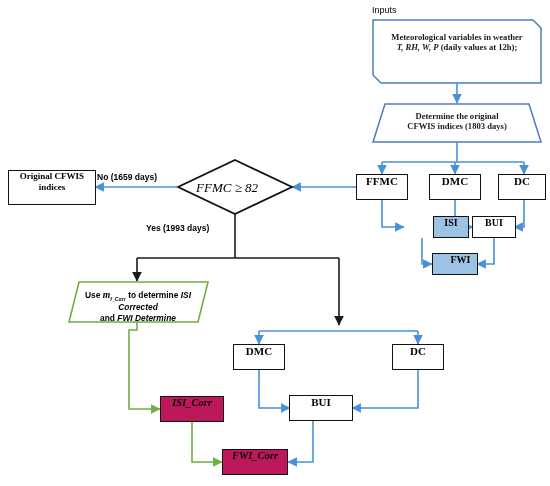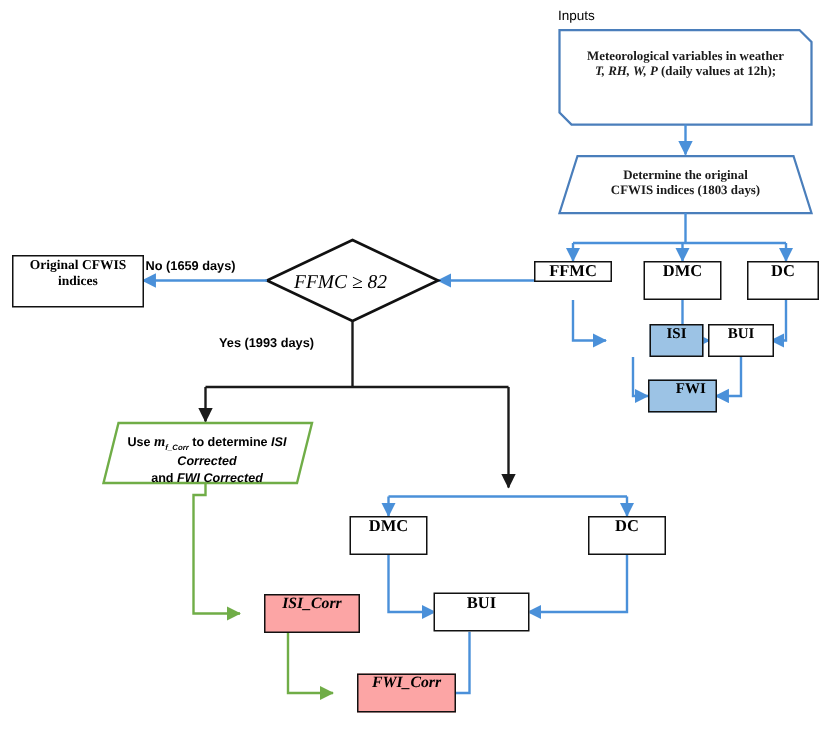--- a/index.html
+++ b/index.html
@@ -10,21 +10,21 @@
   #canvas{position:absolute;left:0;top:0;width:550px;height:486px;}
   .svg-layer{position:absolute;left:0;top:0;width:550px;height:486px;}
 
   .node{position:absolute;box-sizing:border-box;display:flex;align-items:flex-start;
         justify-content:center;text-align:center;}
 
   
   .rect{border:1.6px solid #111;background:#fff;
         font-family:"Liberation Serif", serif;font-weight:bold;color:#000;}
   .rect.blue{background:#9cc3e5;}
-  .rect.green{background:#fca5a5;font-style:italic;margin-left:16px;}
+  .rect.green{background:#be185d;font-style:italic;}
 
   .edge-label{position:absolute;font-family:"Liberation Sans", sans-serif;
         font-weight:bold;font-size:8.5px;color:#000;white-space:nowrap;}
 
   .diamond-text{position:absolute;font-family:"Liberation Serif", serif;
         font-style:italic;font-size:13px;color:#000;white-space:nowrap;}
 
   .io-text{position:absolute;font-family:"Liberation Serif", serif;font-weight:bold;
         color:#1a1a1a;text-align:center;line-height:1.22;}
 
@@ -126,21 +126,21 @@
       <div>indices</div>
     </div>
   </div>
 
   <div class="diamond-text" style="left:196px;top:180px;">FFMC ≥ 82</div>
 
   <div class="edge-label" style="left:97px;top:172px;">No (1659 days)</div>
 
   <div class="edge-label" style="left:146px;top:223px;">Yes (1993 days)</div>
 
-  <div class="node rect" style="left:356px;top:174px;width:52px;height:14px;font-size:11px;">
+  <div class="node rect" style="left:356px;top:174px;width:52px;height:26px;font-size:11px;">
     <span>FFMC</span>
   </div>
   <div class="node rect" style="left:429px;top:174px;width:52px;height:26px;font-size:11px;">
     <span>DMC</span>
   </div>
   <div class="node rect" style="left:498px;top:174px;width:48px;height:26px;font-size:11px;">
     <span>DC</span>
   </div>
 
   <div class="node rect blue" style="left:405px;top:216px;width:36px;height:22px;font-size:10px;font-style:normal;margin-left:28px;">
@@ -148,21 +148,21 @@
   </div>
   <div class="node rect" style="left:472px;top:216px;width:44px;height:22px;font-size:10px;">
     <span>BUI</span>
   </div>
   <div class="node rect blue" style="left:432px;top:253px;width:46px;height:22px;font-size:10px;font-style:normal;padding-left:11px;">
     <span>FWI</span>
   </div>
 
   <div class="trap-text" style="left:72px;top:289px;width:132px;font-size:8.4px;">
     <div><span>Use </span><span class="it ser" style="font-size:1.15em;">m</span><sub class="it">f_Corr</sub><span> to determine </span><span class="it">ISI Corrected</span></div>
-    <div><span> and </span><span class="it">FWI Corrected</span></div>
+    <div><span> and </span><span class="it">FWI Determine</span></div>
   </div>
 
   <div class="node rect" style="left:233px;top:344px;width:52px;height:26px;font-size:11px;">
     <span>DMC</span>
   </div>
   <div class="node rect" style="left:392px;top:344px;width:52px;height:26px;font-size:11px;">
     <span>DC</span>
   </div>
   <div class="node rect" style="left:289px;top:395px;width:64px;height:26px;font-size:11px;">
     <span>BUI</span>

